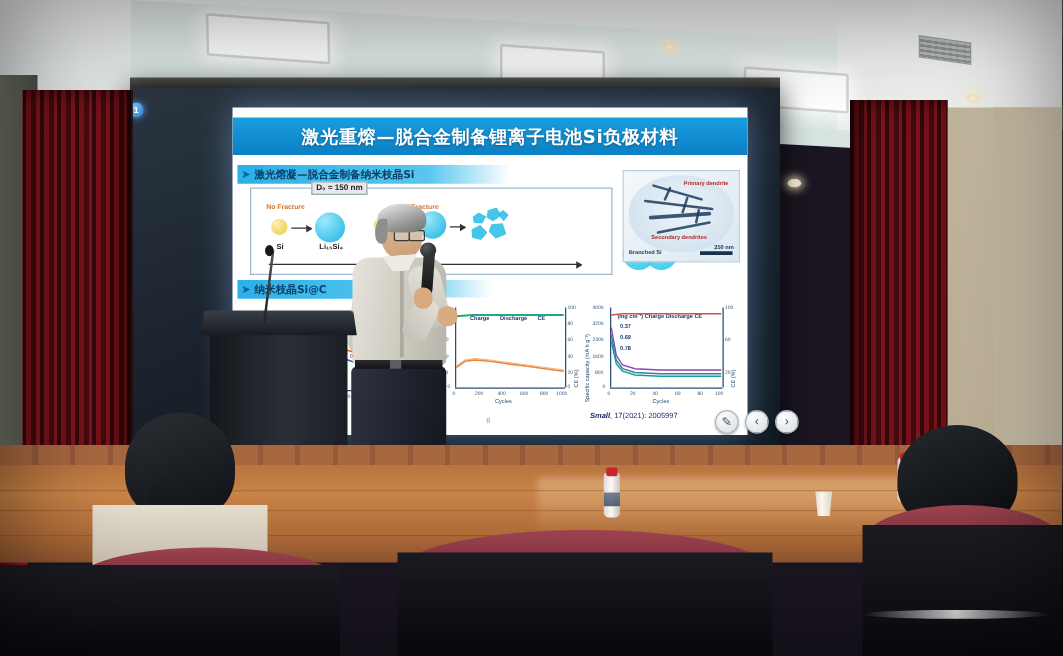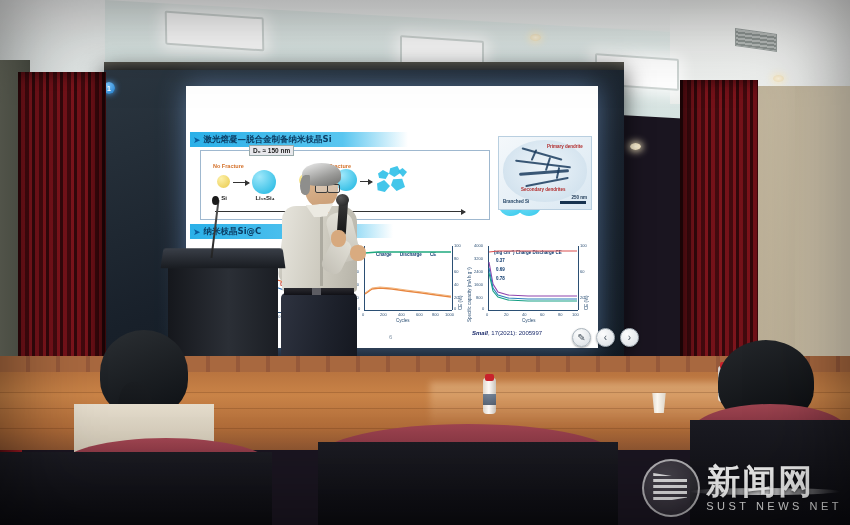--- a/index.html
+++ b/index.html
@@ -265,20 +265,21 @@
   <div class="wall-right-2"></div>
 
   <div class="surround-top"></div>
   <div class="screen-surround"></div>
   <div class="indicator-led">
     <span>1</span>
   </div>
 
   <div class="slide">
 
+    <div class="slide-title">激光重熔—脱合金制备锂离子电池Si负极材料</div>
 
     <div class="bullet-bar b1">
       <span class="bullet-arrow">➤</span>
       <span>激光熔凝—脱合金制备纳米枝晶Si</span>
     </div>
 
     <div class="diagram-box">
       <div class="dl-label">D₀ ≈ 150 nm</div>
       <div class="nofrac">No Fracture</div>
       <div class="frac">Fracture</div>
@@ -501,24 +502,15 @@
   <div class="aud-hair" style="left:718px;top:340px;width:96px;height:84px;
        background:linear-gradient(160deg,#25282c,#0a0c0f)"></div>
   <div class="seat-top" style="left:690px;top:404px;width:160px;height:30px"></div>
   <div class="seat" style="left:690px;top:420px;width:160px;height:105px"></div>
 
   <div class="seat-top" style="left:318px;top:424px;width:300px;height:34px"></div>
   <div class="seat" style="left:318px;top:442px;width:300px;height:83px"></div>
   <div class="seat" style="left:0;top:452px;width:70px;height:73px"></div>
 
   <div class="wm-swoosh"></div>
-  <div class="wm">
-    <div class="wm-seal">
-      <div class="wm-seal-inner"></div>
-    </div>
-    <div>
-      <div class="wm-cn">新闻网</div>
-      <div class="wm-en">SUST NEWS NET</div>
-    </div>
-  </div>
 
   <div class="vignette"></div>
 </div>
 
 </body></html>

